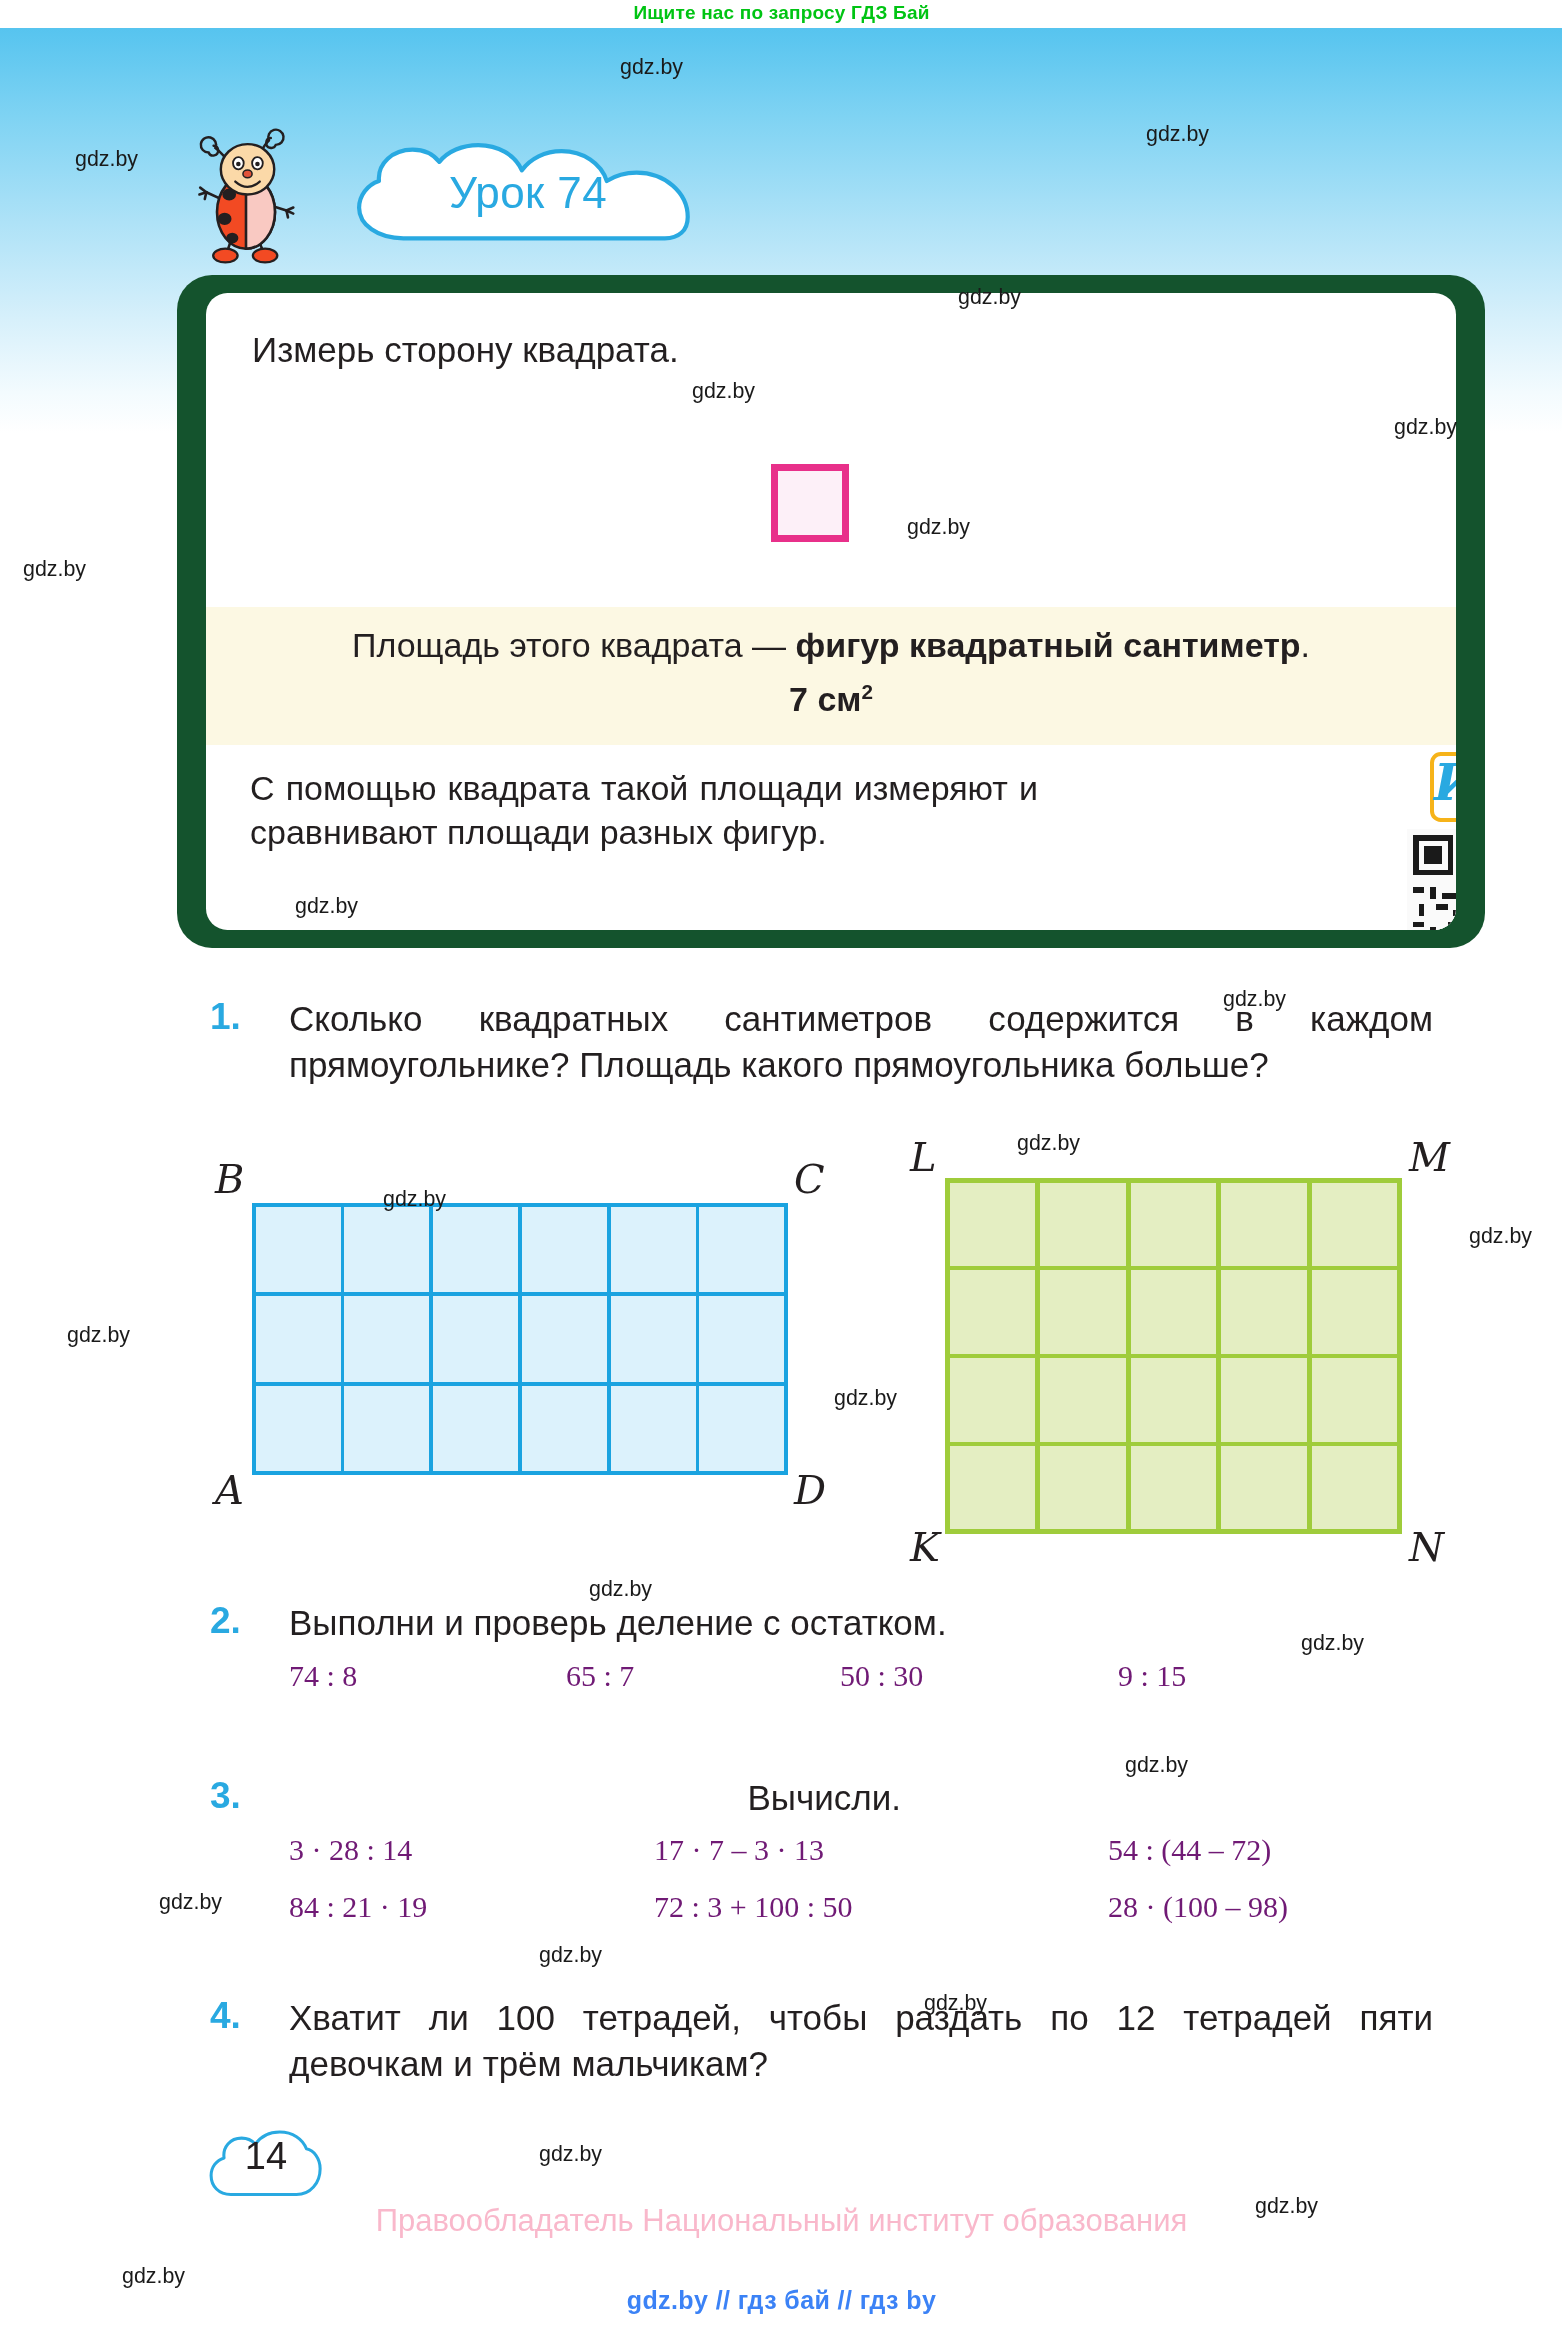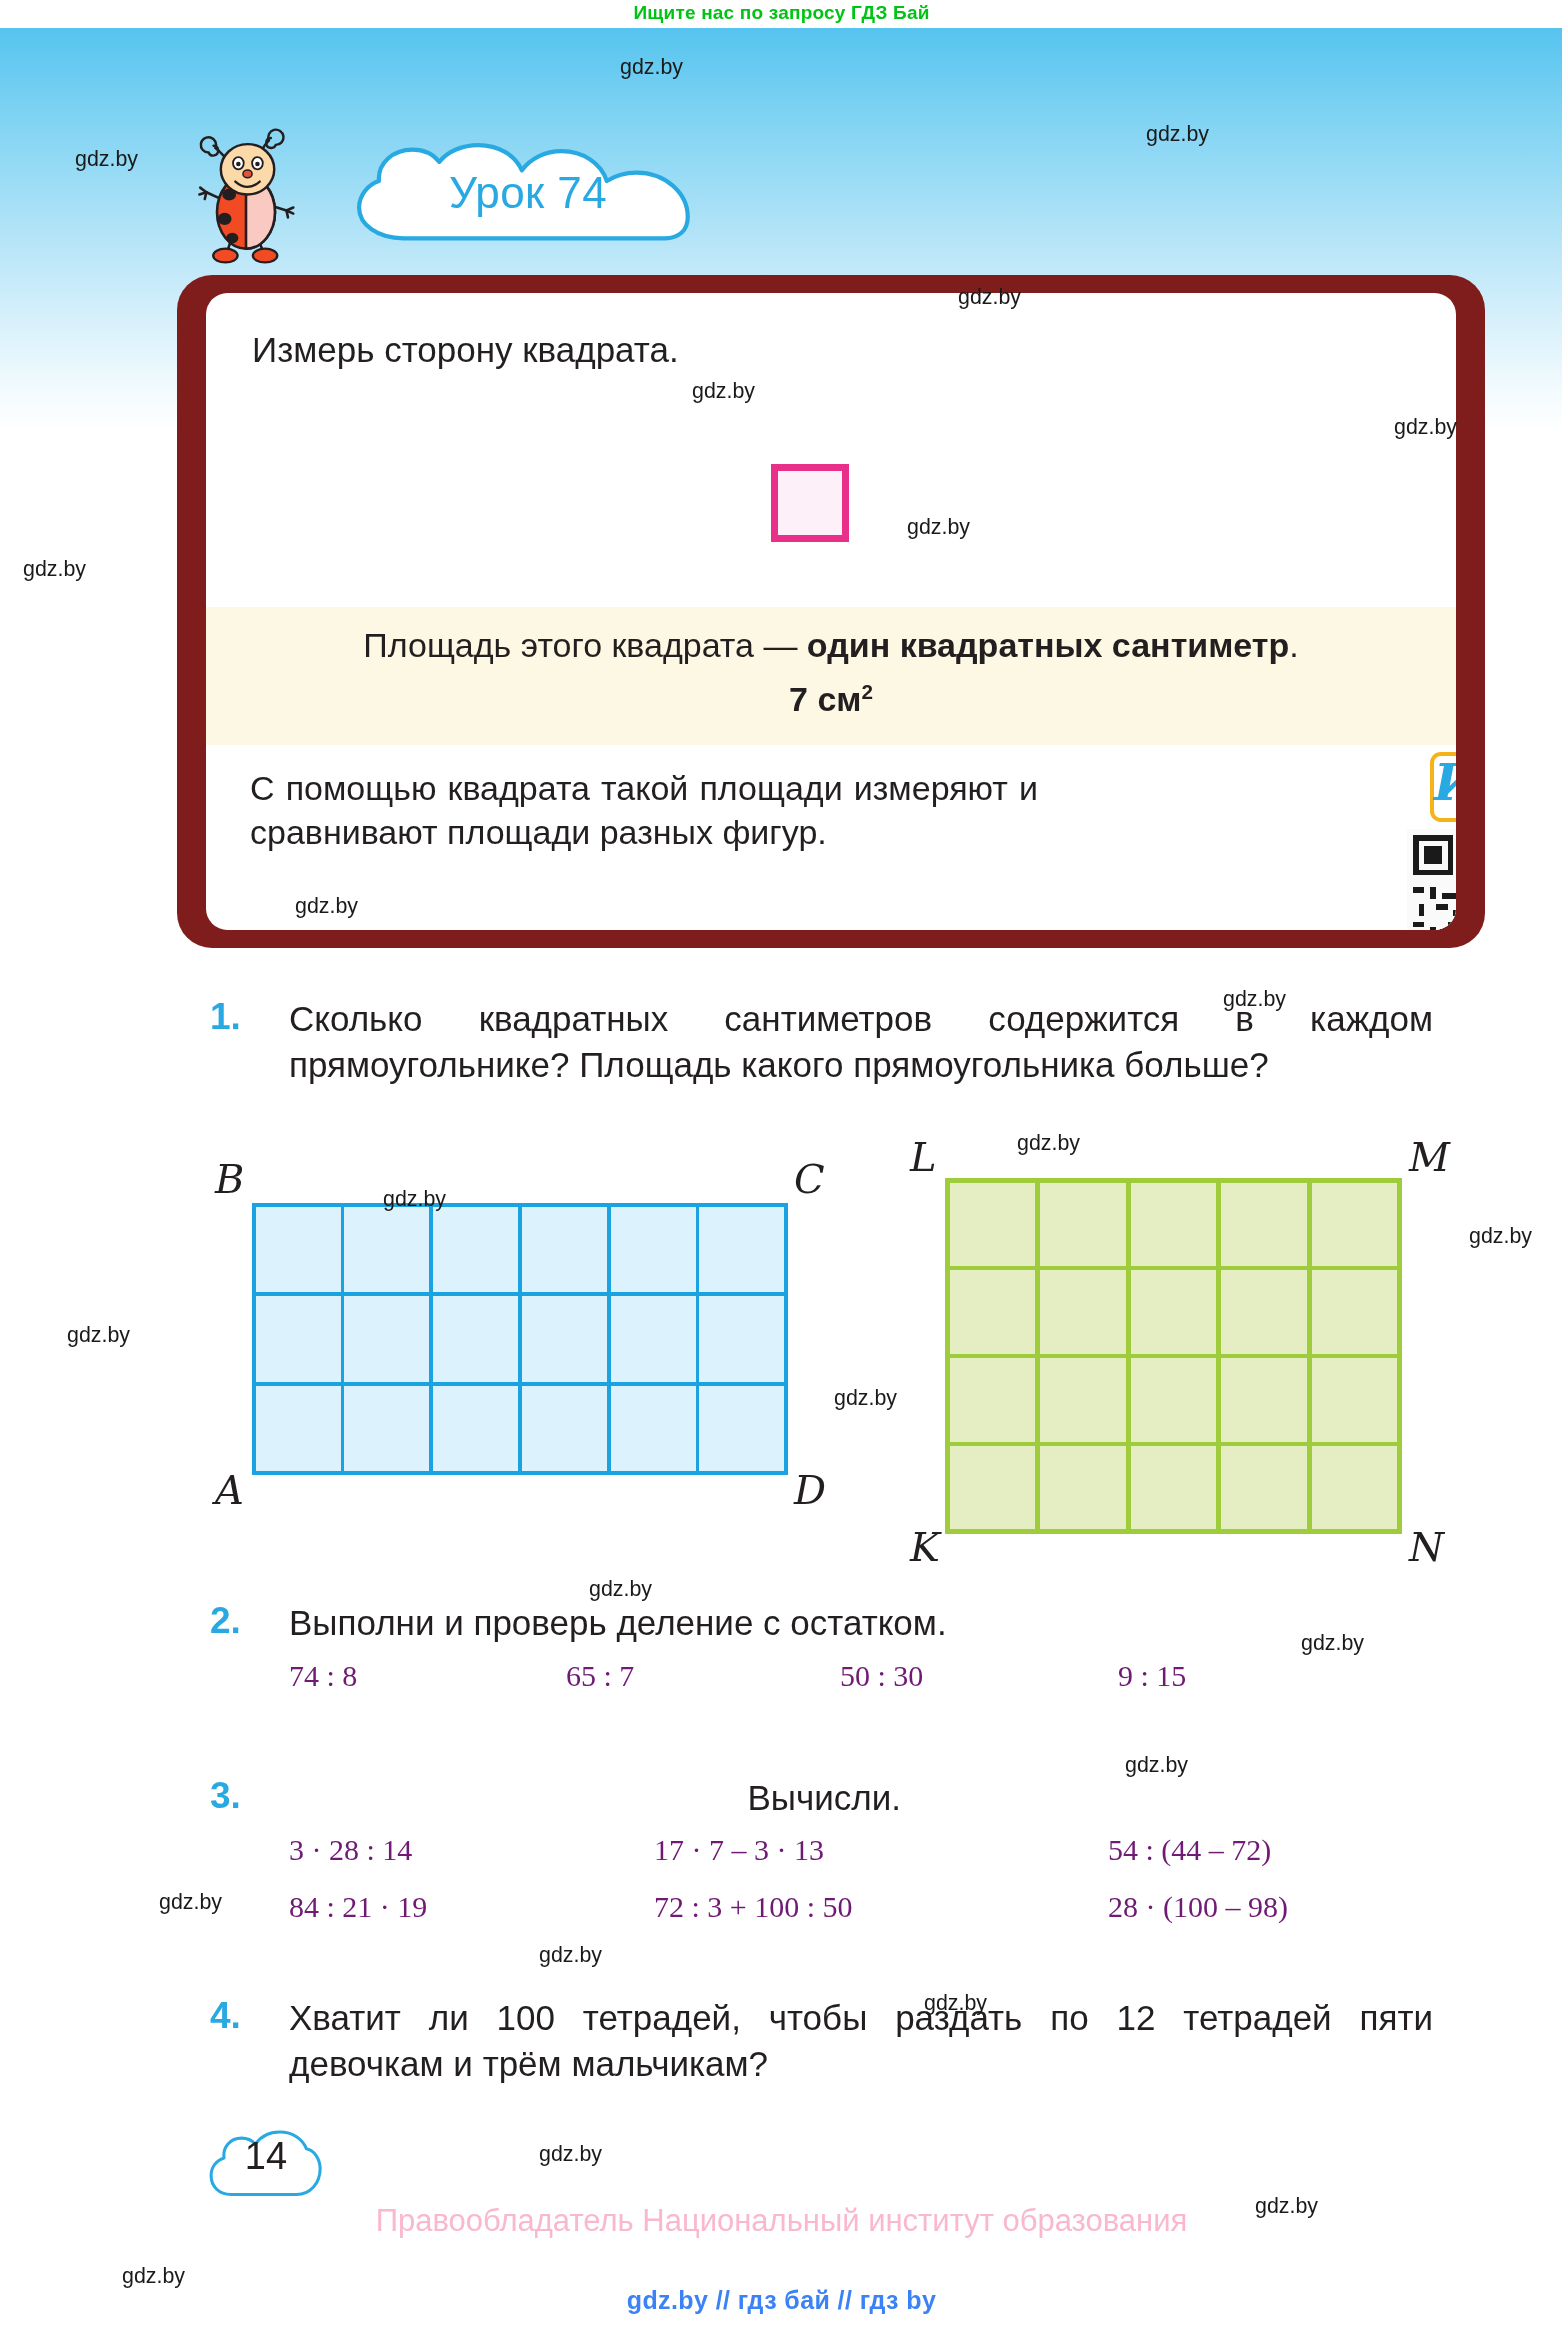--- a/index.html
+++ b/index.html
@@ -40,21 +40,21 @@
   #cloud-title .label{
     position:absolute;left:0;top:0;width:390px;height:107px;
     display:flex;align-items:center;justify-content:center;
     font-size:44px;color:#29a9e1;letter-spacing:0.4px;
     padding-bottom:4.6px;box-sizing:border-box;
   }
 
   
   #lesson-box{
     position:absolute;left:177px;top:275px;width:1308px;height:673px;
-    background:#7f1d1d;border-radius:35px;z-index:5;
+    background:#14532d;border-radius:35px;z-index:5;
   }
   #lesson-inner{
     position:absolute;left:29px;top:18.4px;width:1250px;height:637px;
     background:#ffffff;border-radius:21.4px;overflow:hidden;
   }
   #measure-line{
     position:absolute;left:46px;top:37px;
     font-size:35px;color:#231f20;white-space:nowrap;
   }
   #unit-square{
@@ -206,21 +206,21 @@
 </div>
 
 <div id="lesson-box">
   <div id="lesson-inner">
 
     <div id="measure-line">Измерь сторону квадрата.</div>
 
     <div id="unit-square"></div>
 
     <div id="area-banner">
-      <div class="line1"><span>Площадь этого квадрата — </span><b>один квадратных сантиметр</b><span>.</span></div>
+      <div class="line1"><span>Площадь этого квадрата — </span><b>фигур квадратный сантиметр</b><span>.</span></div>
       <div class="line2"><span>7 см</span><sup>2</sup></div>
     </div>
 
     <div id="usage-text" class="just">С помощью квадрата такой площади измеряют и сравнивают площади разных фигур.</div>
 
     <div id="i-badge">
       <span class="glyph">И</span>
     </div>
 
     <div id="qr">

